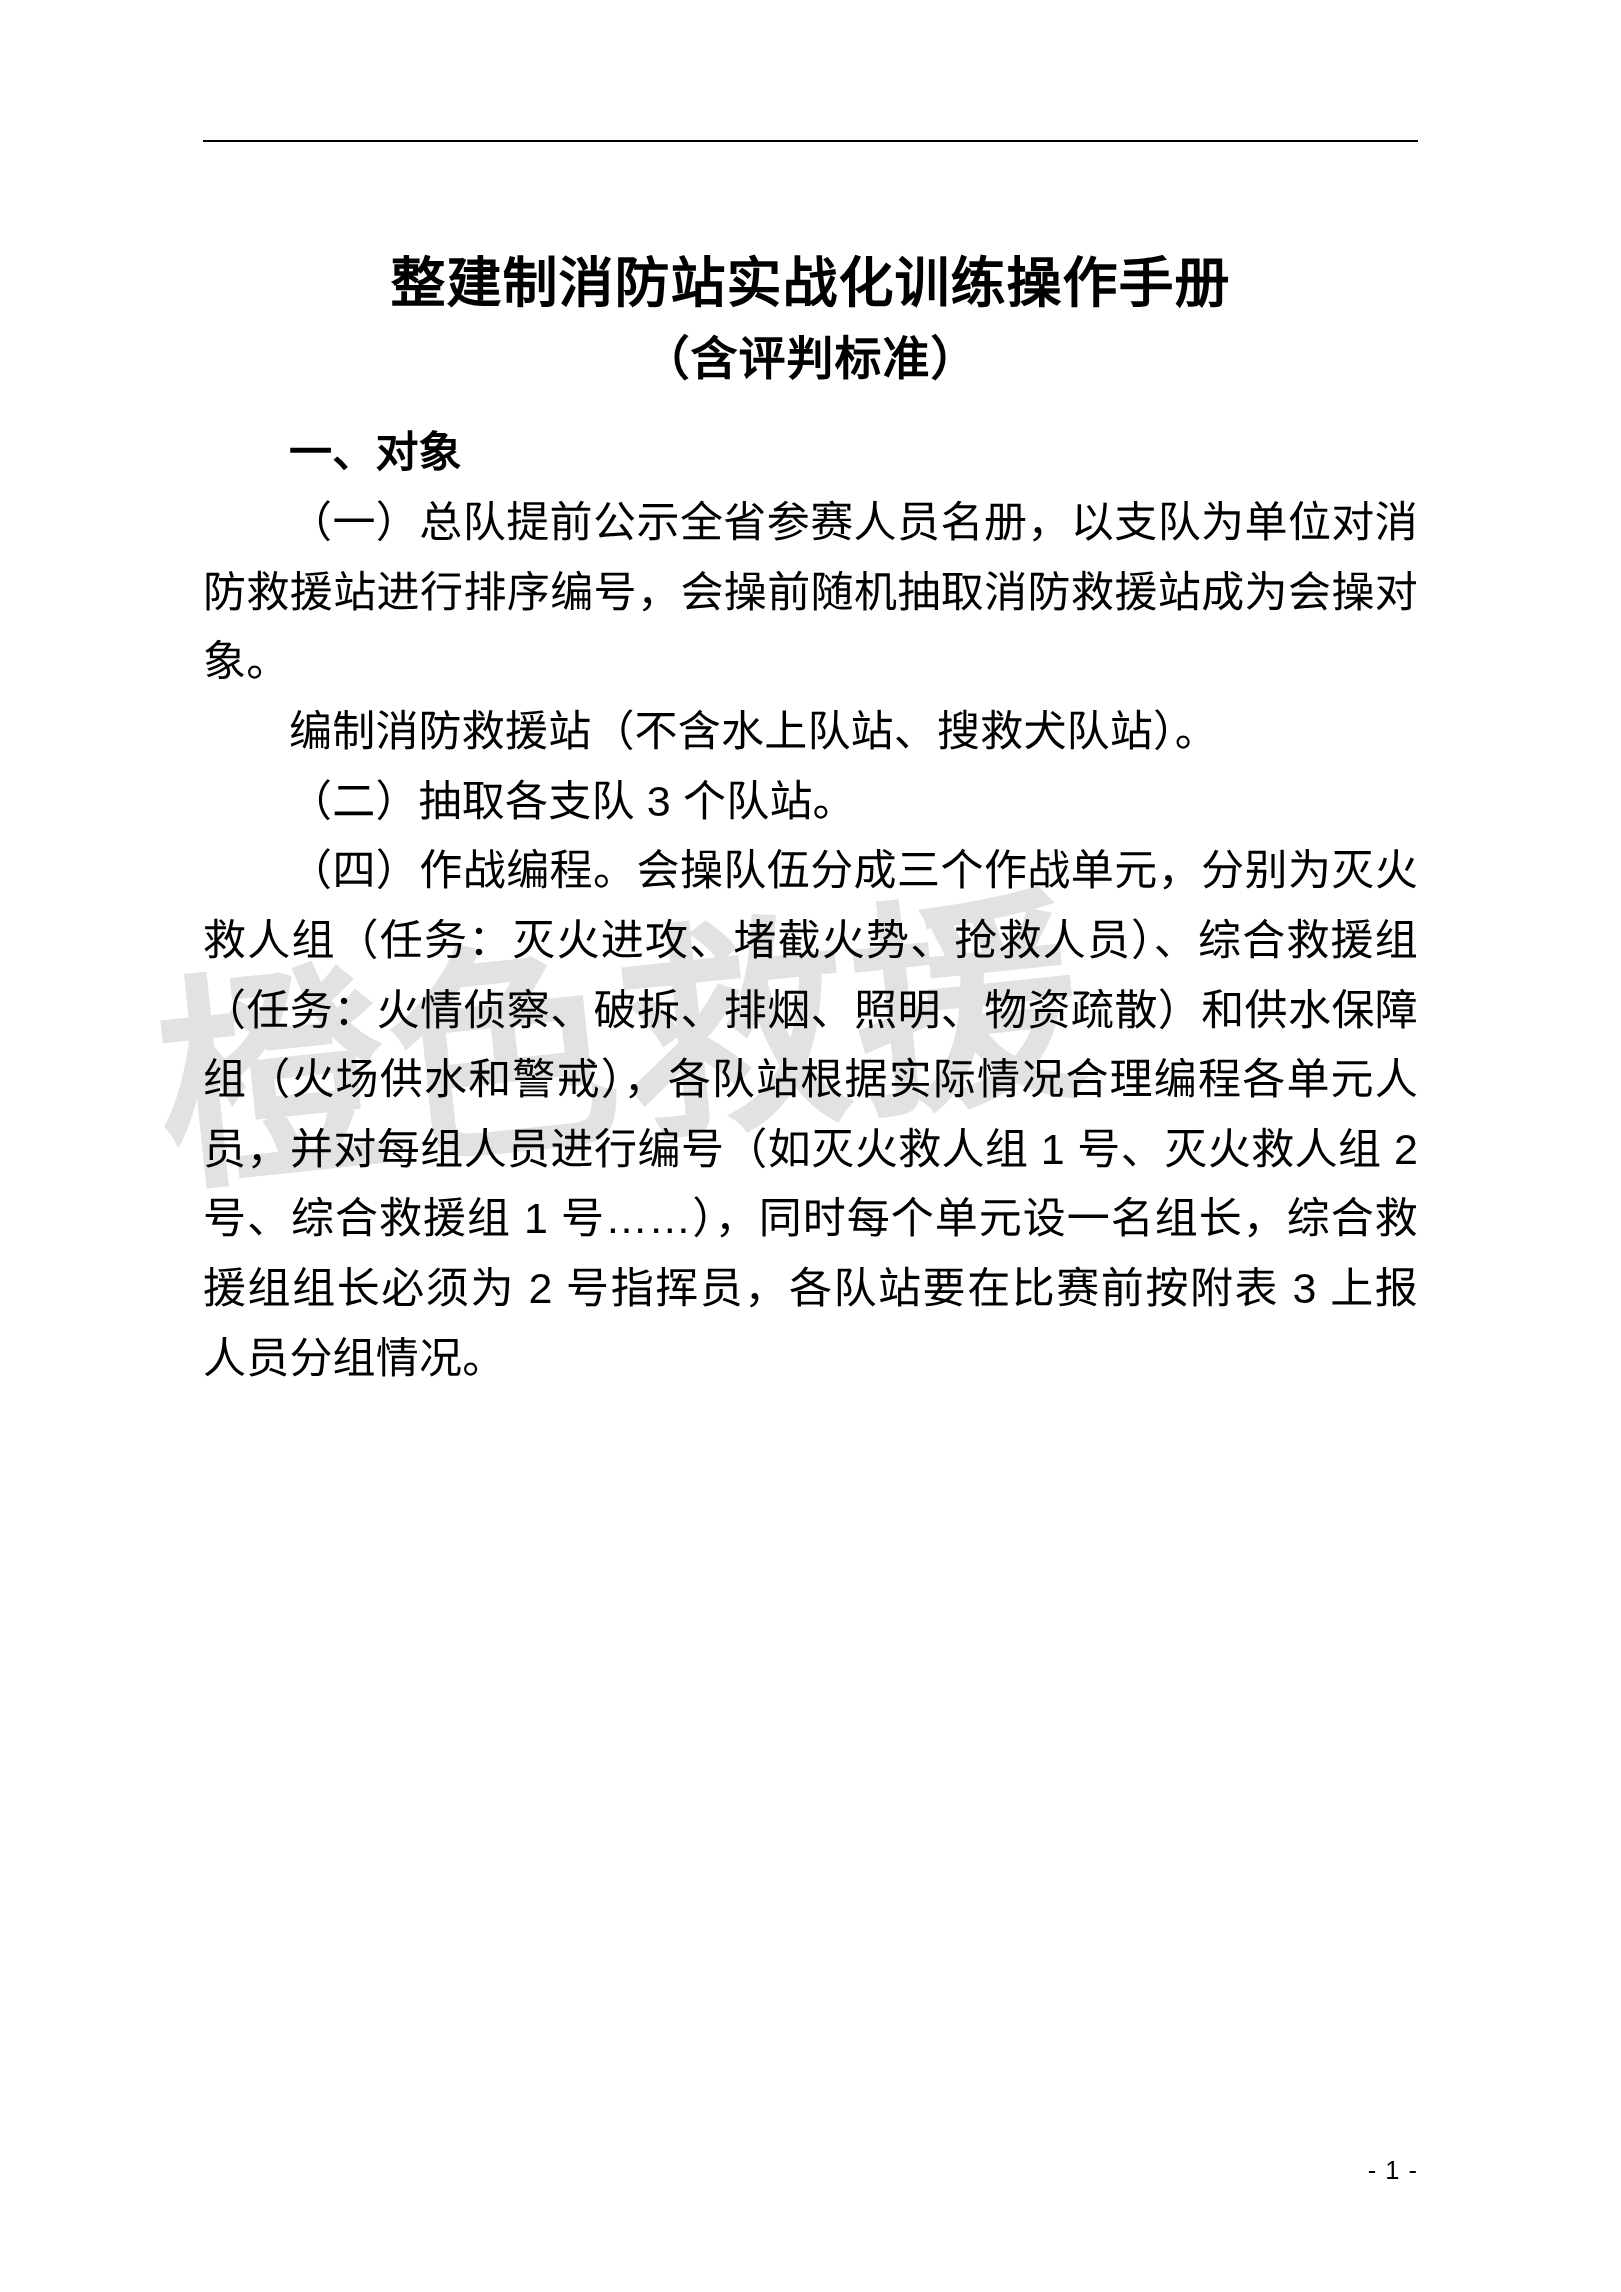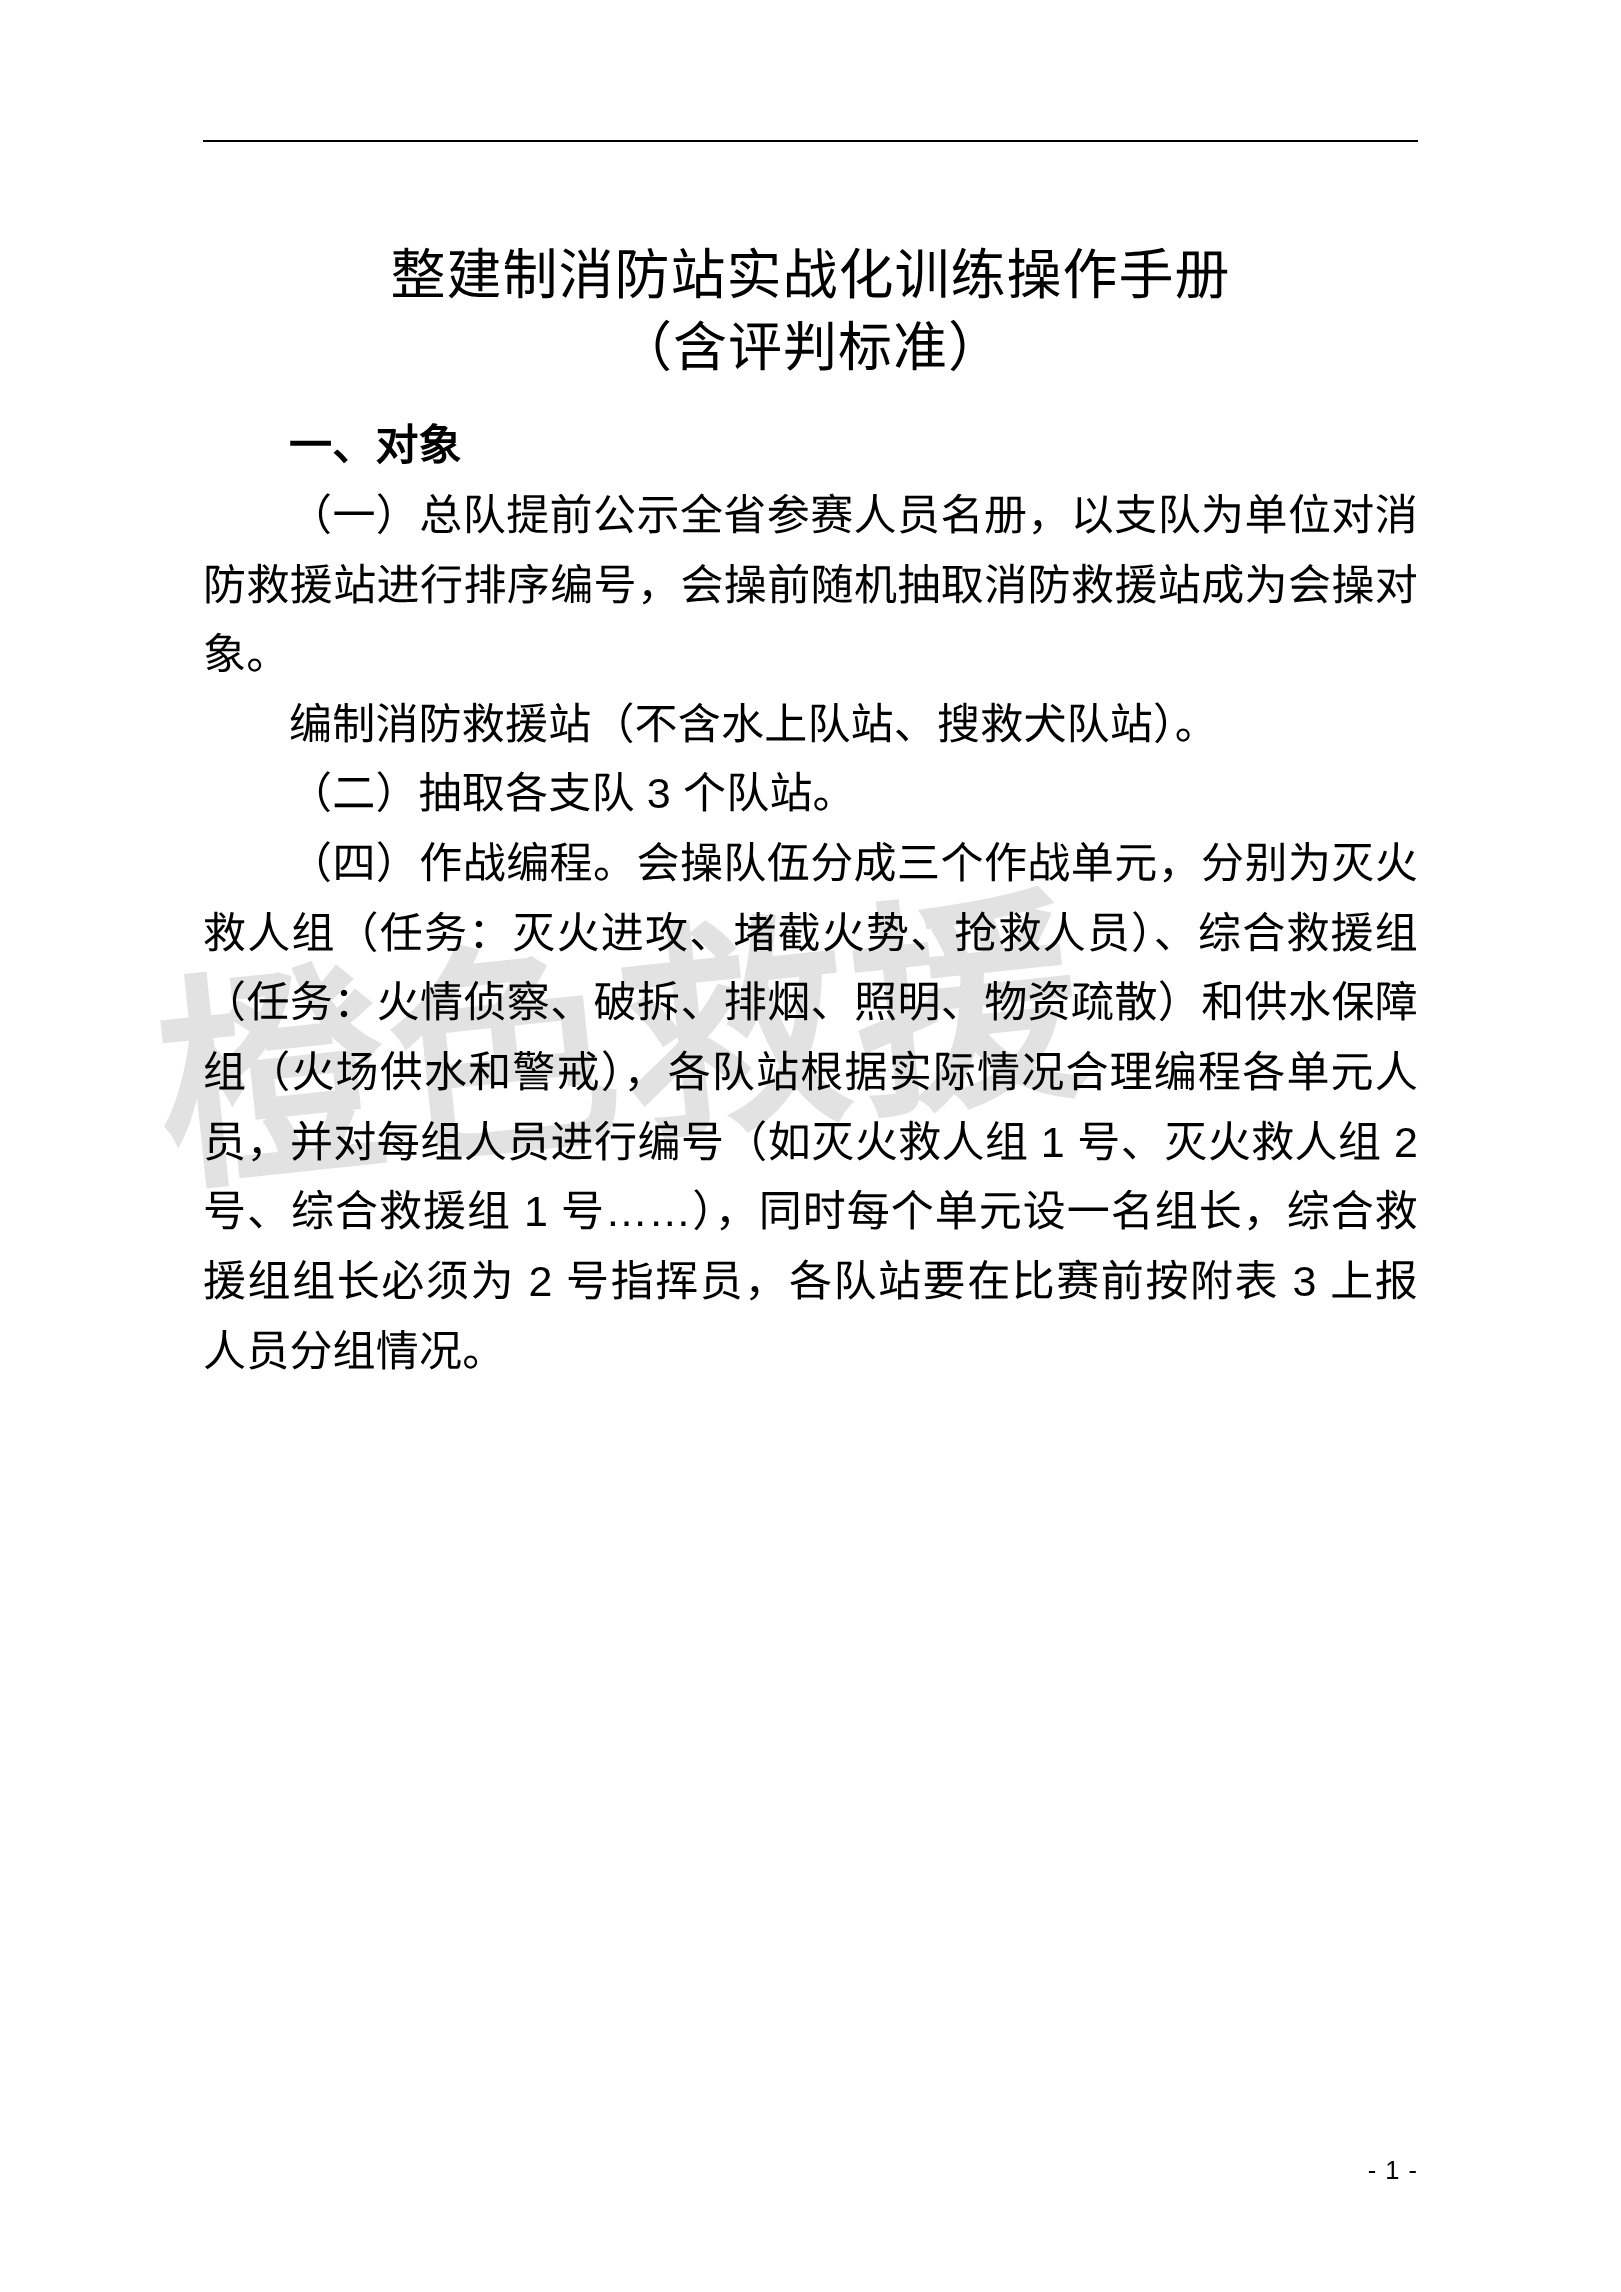--- a/index.html
+++ b/index.html
@@ -63,32 +63,32 @@
   
   .content {
     position: absolute;
     left: 203px;
     top: 238px;
     width: 1215px;
     z-index: 2;
   }
 
   .doc-title {
-    margin: 4px;
+    margin: 12px;
     text-align: center;
     font-size: 55px;
-    font-weight: normal;
+    font-weight: bold;
     line-height: 1.22;
     letter-spacing: 1px;
   }
   .doc-subtitle {
     margin: 0;
     text-align: center;
-    font-size: 54px;
-    font-weight: normal;
+    font-size: 47px;
+    font-weight: bold;
     line-height: 1.28;
     letter-spacing: 1px;
   }
 
   .body-block {
     margin-top: 29px;
   }
 
   p.para {
     margin: 0 0 0 0;

